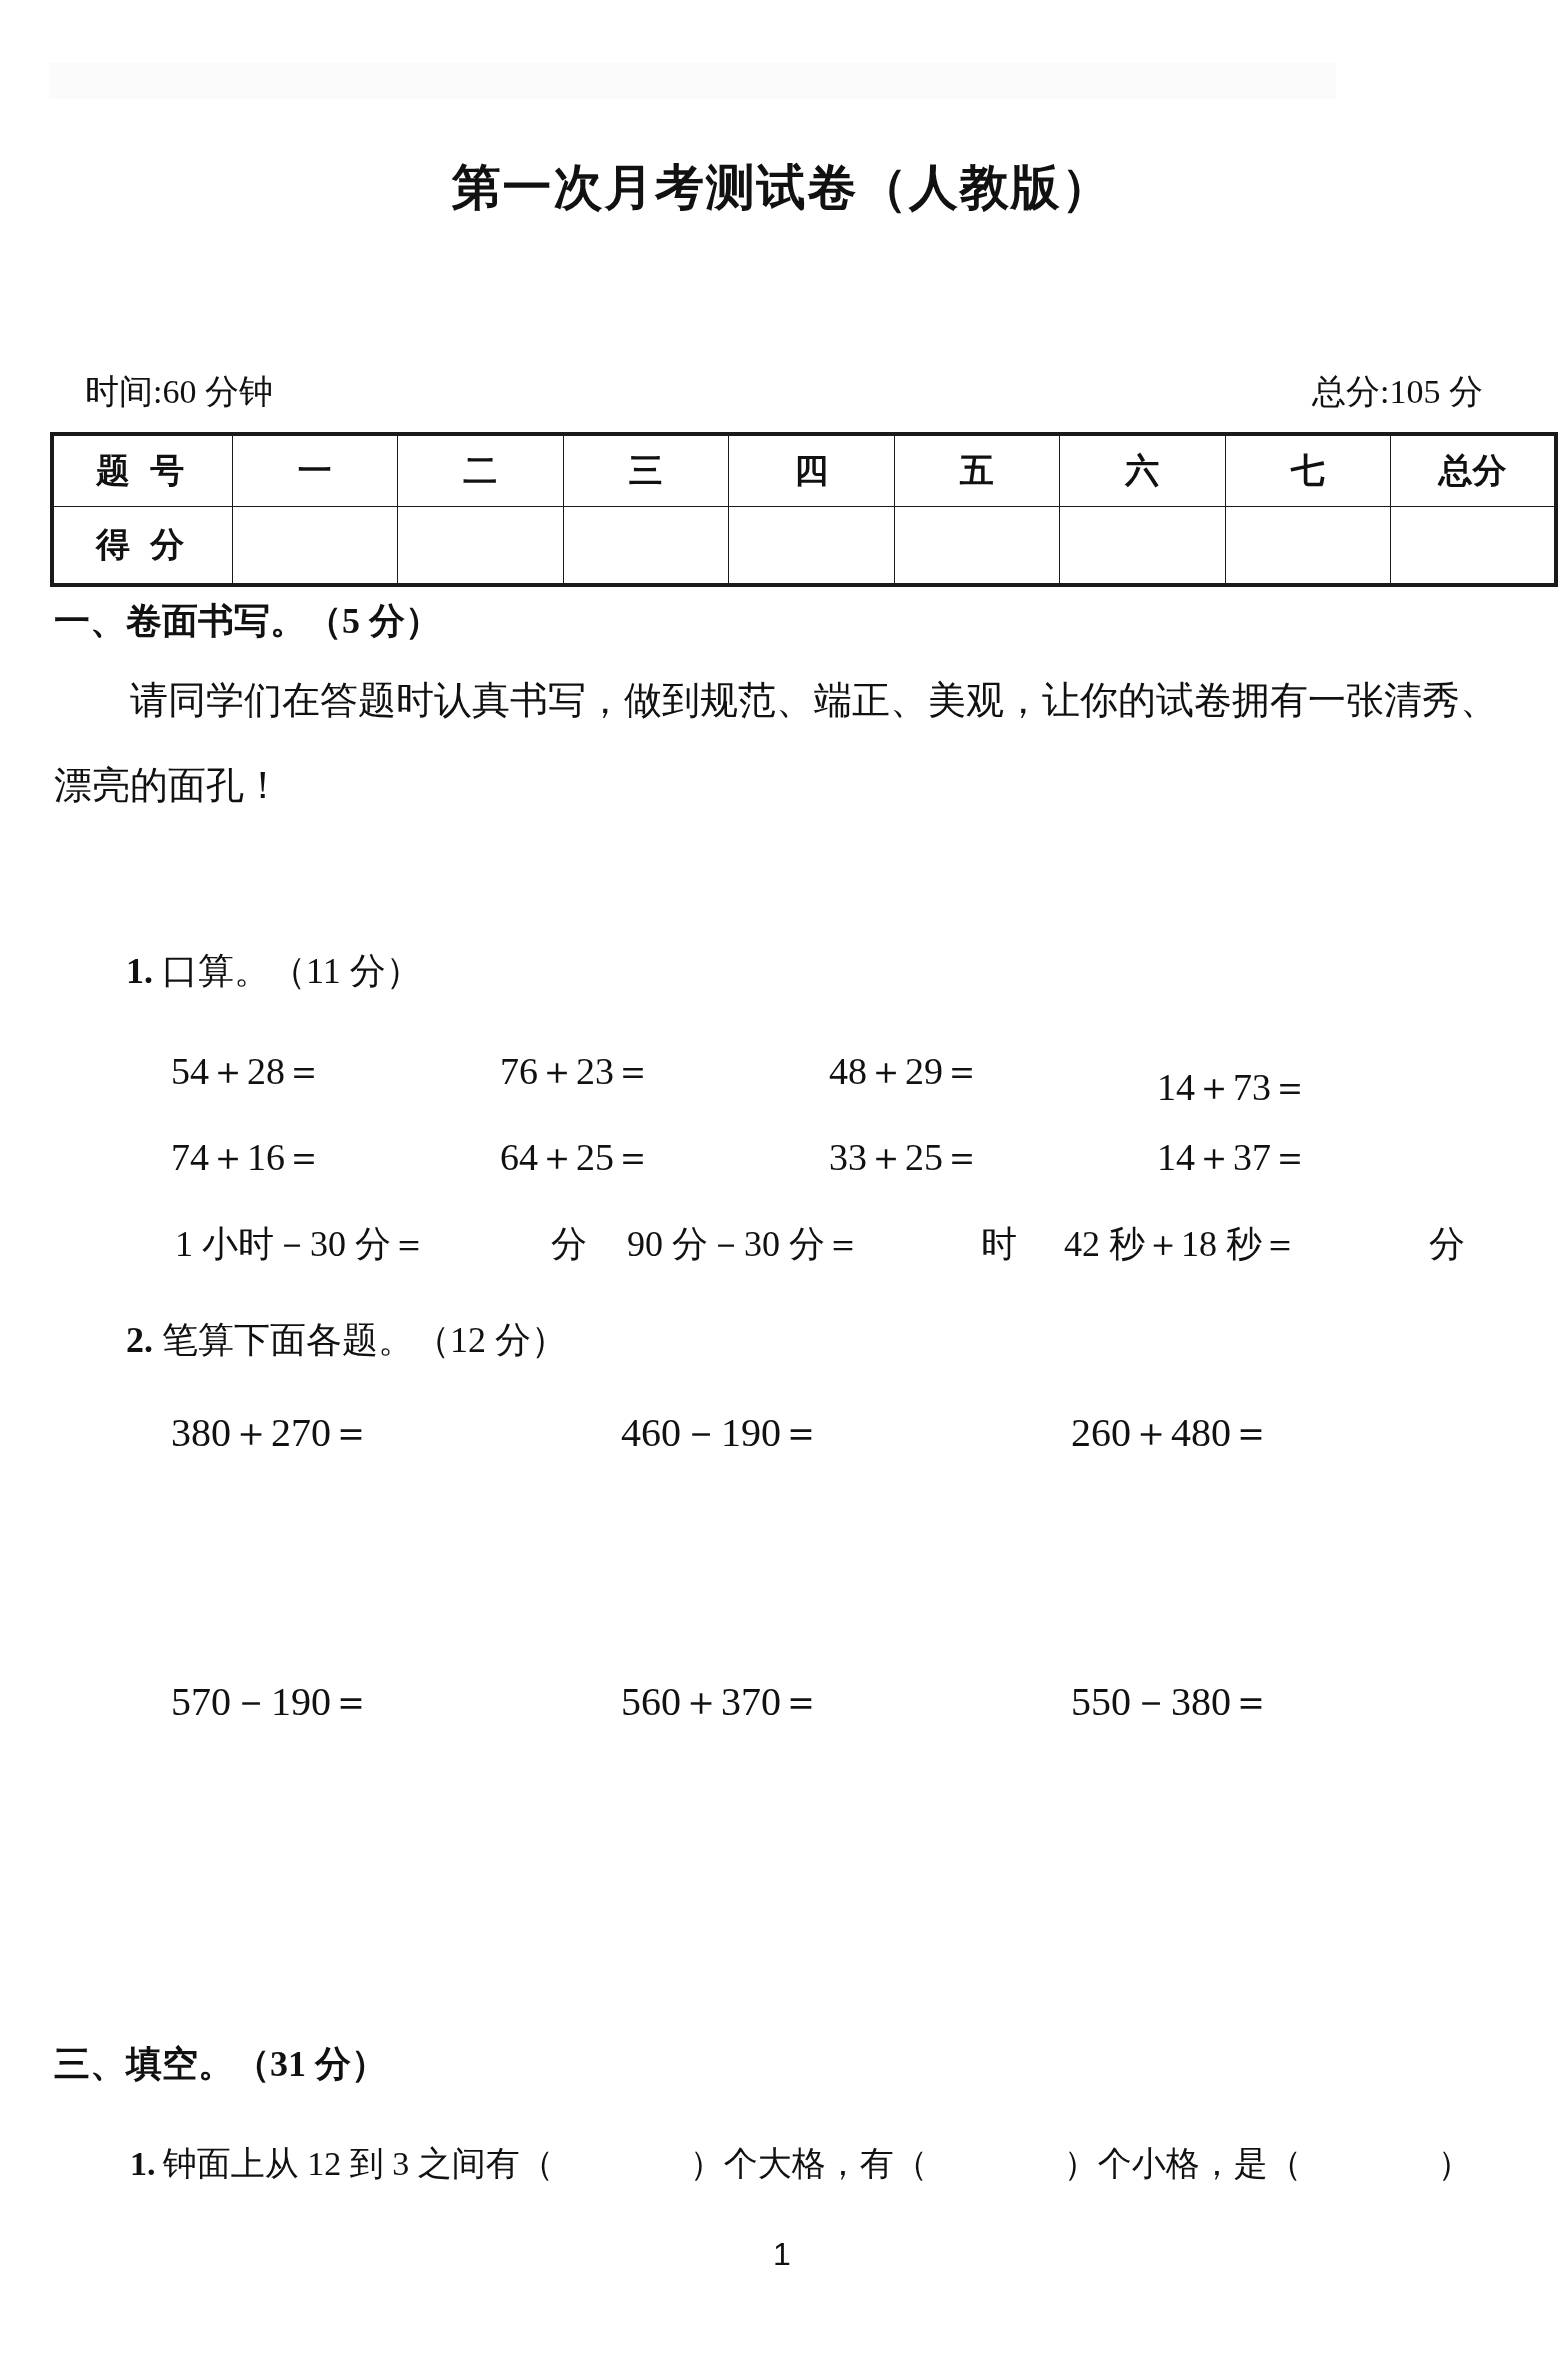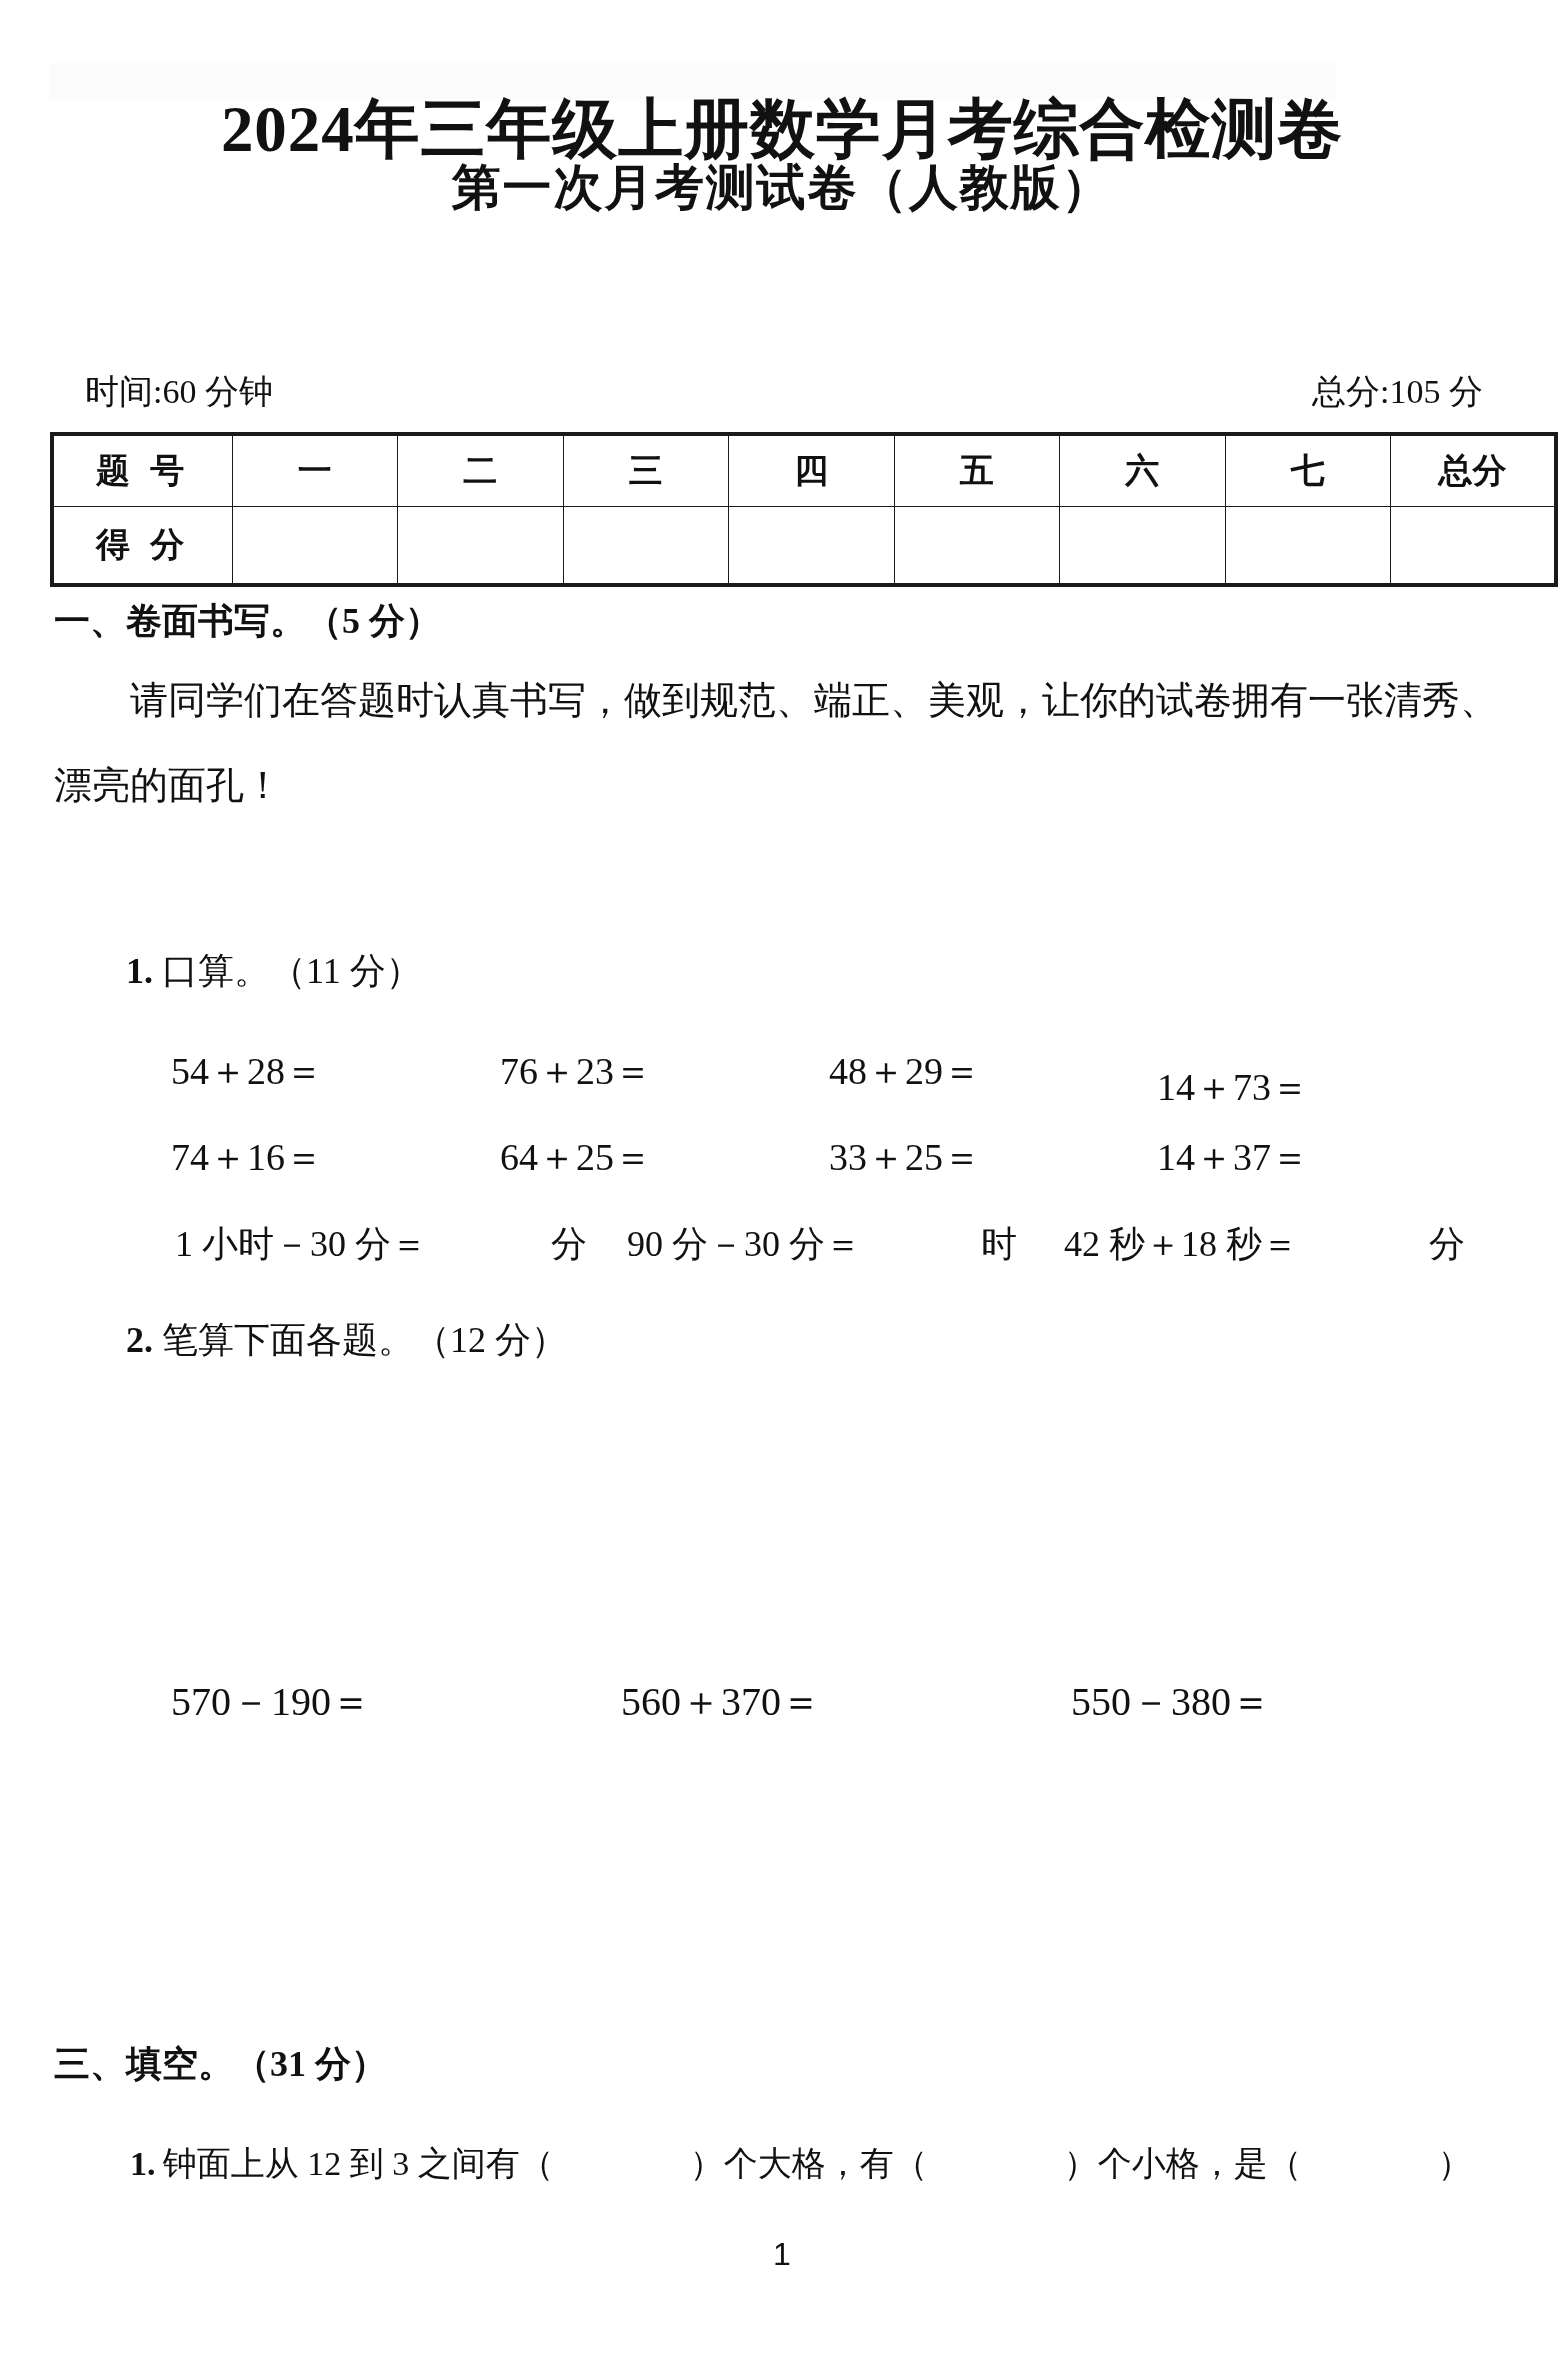--- a/index.html
+++ b/index.html
@@ -83,21 +83,20 @@
     font-family:"Liberation Sans","DejaVu Sans",sans-serif;
   }
 </style>
 </head>
 <body>
 
 <div class="page">
 
   <div class="abs scan-band"></div>
 
-  <div class="abs title">2024年三年级上册数学月考综合检测卷</div>
   <div class="abs subtitle">第一次月考测试卷（人教版）</div>
 
   <div class="abs meta-row">
     <span>时间:60 分钟</span>
     <span>总分:105 分</span>
   </div>
 
   <table class="score-table">
     <colgroup>
       <col style="width:180px">
@@ -165,20 +164,25 @@
     <span class="eq" style="left:627px;">90 分－30 分＝</span>
     <span class="eq" style="left:981px;">时</span>
     <span class="eq" style="left:1064px;">42 秒＋18 秒＝</span>
     <span class="eq" style="left:1429px;">分</span>
   </div>
 
   <div class="abs q-heading" style="left:126px; top:1316px;">
     <span class="num">2.</span><span>笔算下面各题。（12 分）</span>
   </div>
 
+  <div class="abs eq-row written" style="top:1405px;">
+    <span class="eq" style="left:171px;">380＋270＝</span>
+    <span class="eq" style="left:621px;">460－190＝</span>
+    <span class="eq" style="left:1071px;">260＋480＝</span>
+  </div>
   <div class="abs eq-row written" style="top:1674px;">
     <span class="eq" style="left:171px;">570－190＝</span>
     <span class="eq" style="left:621px;">560＋370＝</span>
     <span class="eq" style="left:1071px;">550－380＝</span>
   </div>
 
   <div class="abs sec-heading" style="left:54px; top:2040px;">
     <span>三、填空。</span><span class="score">（31 分）</span>
   </div>
 

